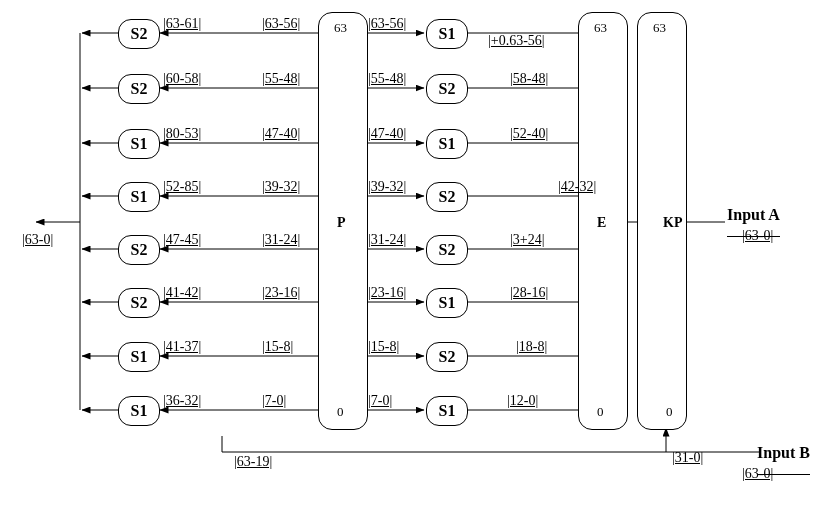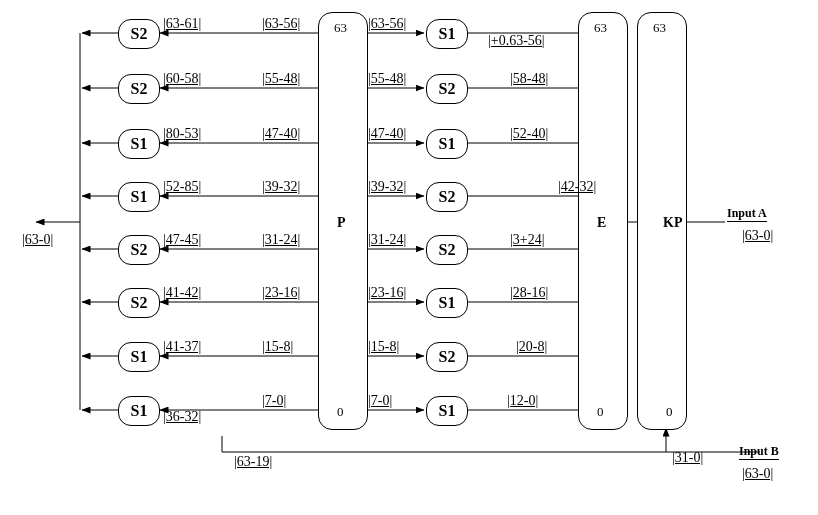--- a/index.html
+++ b/index.html
@@ -5,21 +5,21 @@
   html,body{margin:0;padding:0;background:#ffffff;}
   body{width:818px;height:515px;overflow:hidden;font-family:"Liberation Serif",serif;color:#000;}
   #stage{position:relative;width:818px;height:515px;}
   svg{position:absolute;left:0;top:0;width:818px;height:515px;}
   .lbl{position:absolute;font-family:"Liberation Serif",serif;font-size:14px;color:#000;white-space:nowrap;text-decoration:underline;}
   .sbox{position:absolute;width:40px;height:28px;border:1px solid #000;border-radius:13px;background:#fff;
         display:flex;align-items:center;justify-content:center;font-size:16px;font-weight:bold;}
   .tall{position:absolute;border:1.5px solid #000;border-radius:14px;background:#fff;}
   .tallname{position:absolute;font-size:14px;font-weight:bold;}
   .tnum{position:absolute;font-size:13px;}
-  .bigin{position:absolute;font-size:12px;font-weight:bold;border-bottom:1px solid #000;padding-bottom:0;font-family:Liberation Serif, serif;}
+  .bigin{position:absolute;font-size:16px;font-weight:bold;border-bottom:1px solid #000;padding-bottom:12px;font-family:Liberation Serif, serif;}
 </style>
 </head>
 <body>
 
 <div id="stage">
 
   <svg viewBox="0 0 818 515">
     <defs>
       <marker id="ar" markerWidth="9" markerHeight="7" refX="8.5" refY="3.5" orient="auto">
         <polygon points="0 0, 9 3.5, 0 7" fill="#000"></polygon>
@@ -161,21 +161,21 @@
       <span>S1</span>
     </div>
 
   <div class="lbl" style="left:163px;top:16px;">|63-61|</div>
   <div class="lbl" style="left:163px;top:71px;">|60-58|</div>
   <div class="lbl" style="left:163px;top:126px;">|80-53|</div>
   <div class="lbl" style="left:163px;top:179px;">|52-85|</div>
   <div class="lbl" style="left:163px;top:232px;">|47-45|</div>
   <div class="lbl" style="left:163px;top:285px;">|41-42|</div>
   <div class="lbl" style="left:163px;top:339px;">|41-37|</div>
-  <div class="lbl" style="left:163px;top:409px;">|36-32|</div>
+  <div class="lbl" style="left:163px;top:393px;">|36-32|</div>
 
   <div class="lbl" style="left:262px;top:16px;">|63-56|</div>
   <div class="lbl" style="left:262px;top:71px;">|55-48|</div>
   <div class="lbl" style="left:262px;top:126px;">|47-40|</div>
   <div class="lbl" style="left:262px;top:179px;">|39-32|</div>
   <div class="lbl" style="left:262px;top:232px;">|31-24|</div>
   <div class="lbl" style="left:262px;top:285px;">|23-16|</div>
   <div class="lbl" style="left:262px;top:339px;">|15-8|</div>
   <div class="lbl" style="left:262px;top:393px;">|7-0|</div>
 
@@ -187,26 +187,26 @@
   <div class="lbl" style="left:368px;top:285px;">|23-16|</div>
   <div class="lbl" style="left:368px;top:339px;">|15-8|</div>
   <div class="lbl" style="left:368px;top:393px;">|7-0|</div>
 
   <div class="lbl" style="left:488px;top:16px;margin-top:17px;">|+0.63-56|</div>
   <div class="lbl" style="left:510px;top:71px;">|58-48|</div>
   <div class="lbl" style="left:510px;top:126px;">|52-40|</div>
   <div class="lbl" style="left:510px;top:179px;margin-left:48px;">|42-32|</div>
   <div class="lbl" style="left:510px;top:232px;">|3+24|</div>
   <div class="lbl" style="left:510px;top:285px;">|28-16|</div>
-  <div class="lbl" style="left:516px;top:339px;">|20-8|</div>
+  <div class="lbl" style="left:516px;top:339px;">|18-8|</div>
   <div class="lbl" style="left:507px;top:393px;">|12-0|</div>
 
   <div class="lbl" style="left:22px;top:232px;">|63-0|</div>
   <div class="lbl" style="left:234px;top:454px;">|63-19|</div>
   <div class="lbl" style="left:672px;top:450px;">|31-0|</div>
 
   <div class="bigin" style="left:727px;top:206px;">Input A</div>
   <div class="lbl" style="left:742px;top:228px;">|63-0|</div>
 
-  <div class="bigin" style="left:739px;top:444px;">Input B</div>
+  <div class="bigin" style="left:757px;top:444px;">Input B</div>
   <div class="lbl" style="left:742px;top:466px;">|63-0|</div>
 
 </div>
 
 </body></html>

